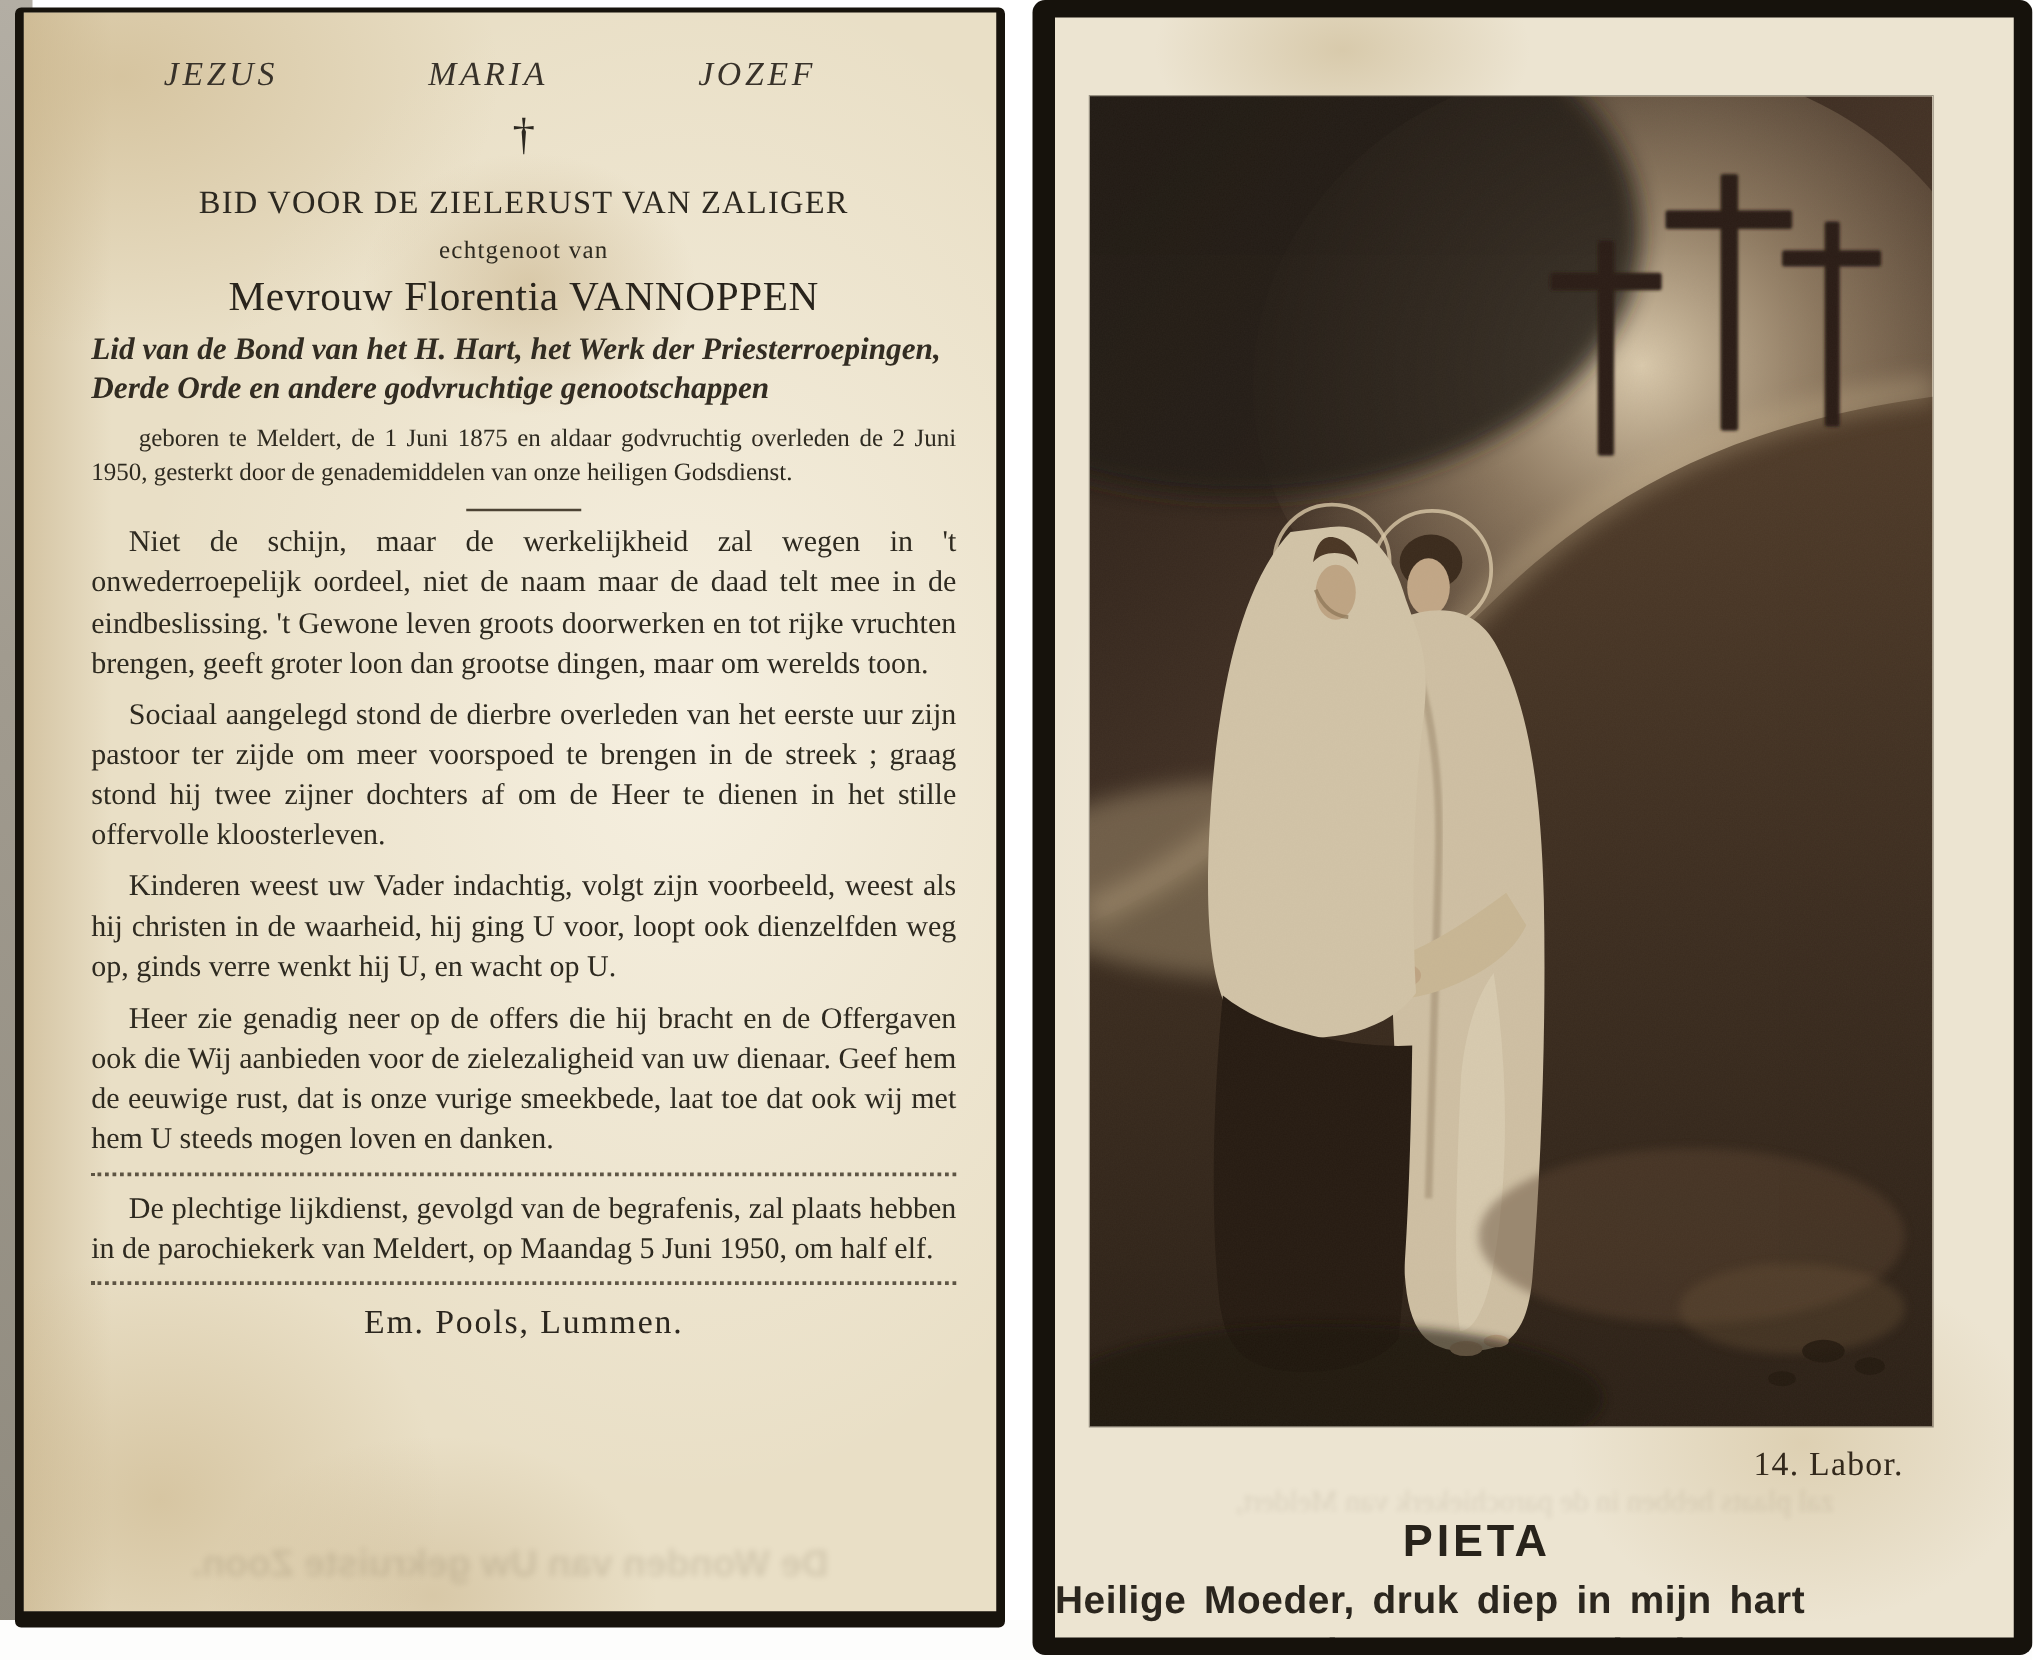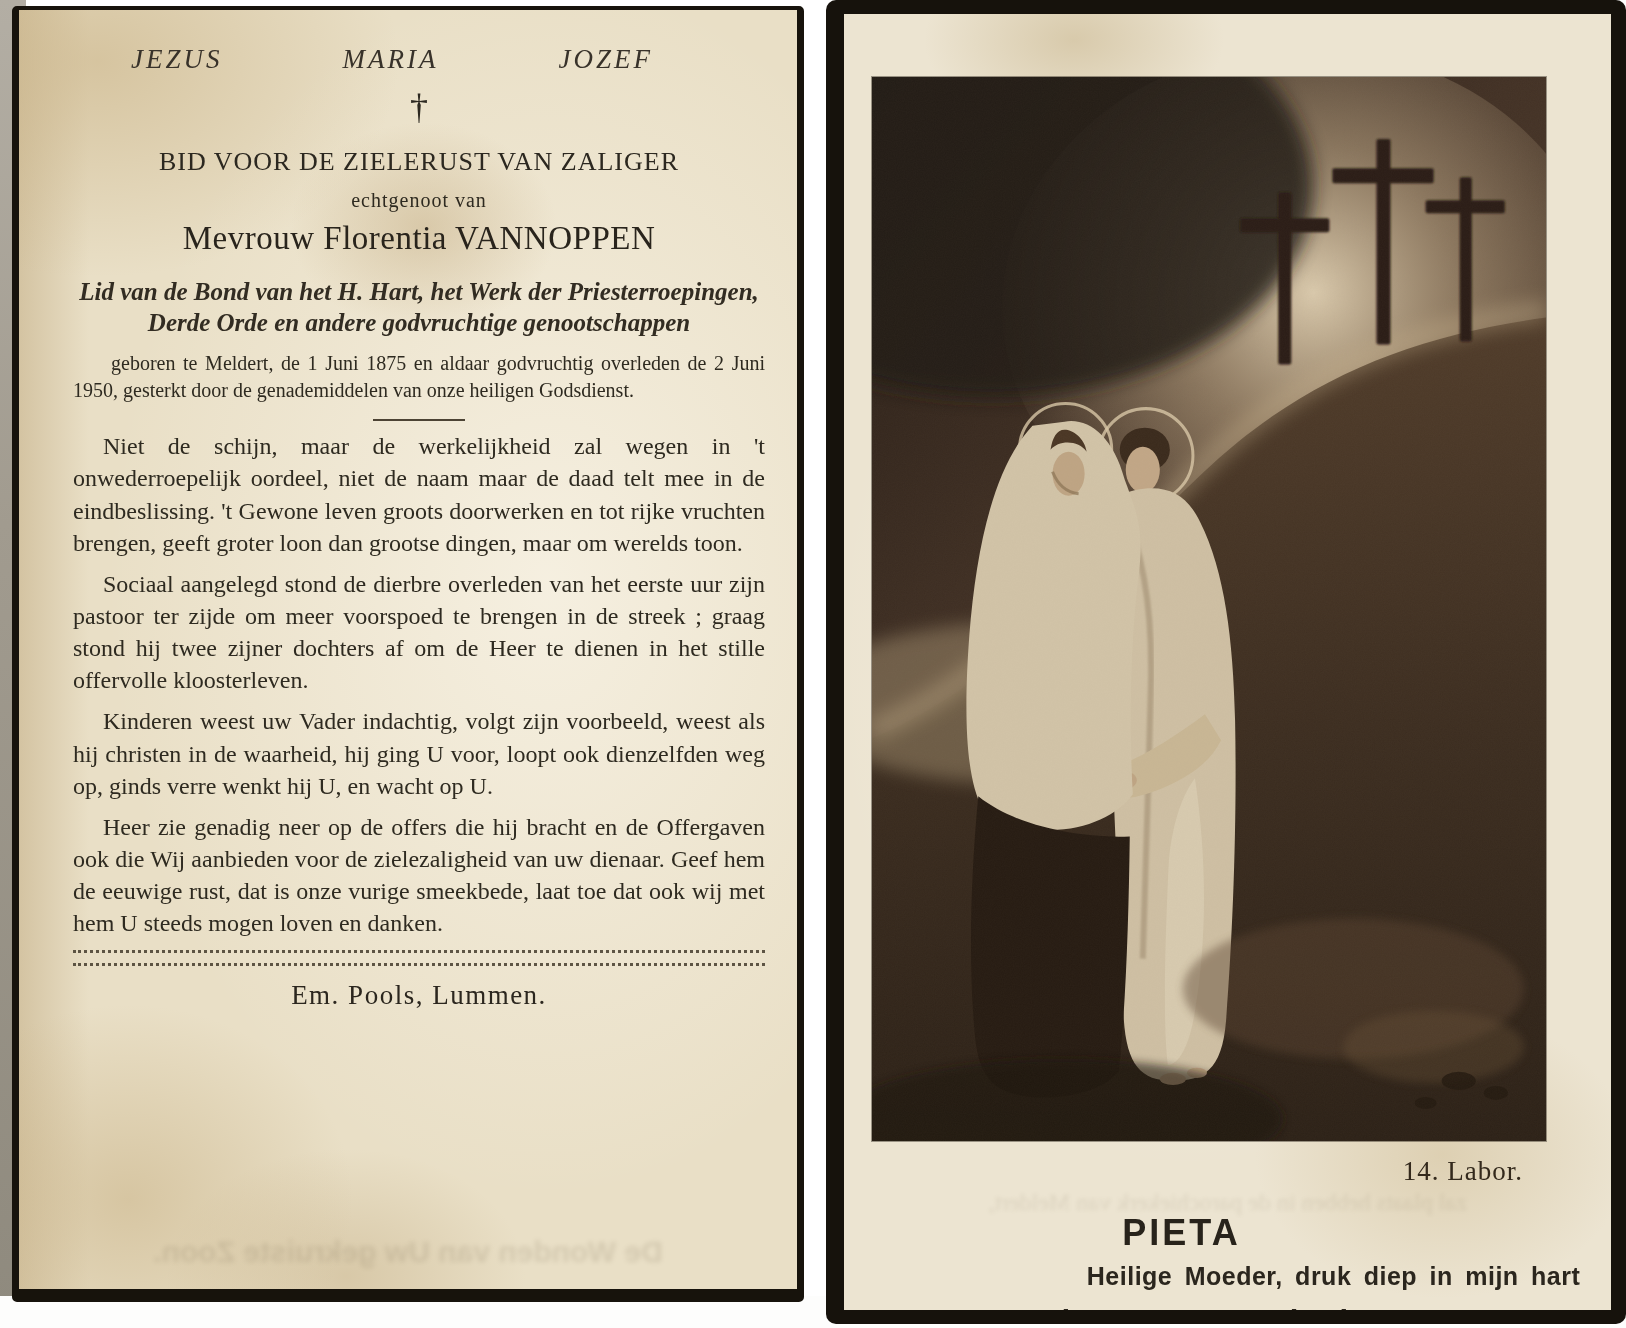--- a/index.html
+++ b/index.html
@@ -53,21 +53,21 @@
   }
   .spouse-label{
     text-align:center;font-size:20px;margin-top:12px;letter-spacing:1px;
   }
   .spouse-name{
     text-align:center;font-size:33px;font-weight:normal;margin:8px 0 0 0;color:#29241c;
     white-space:nowrap;letter-spacing:0.5px;
   }
   .memberships{
     font-style:italic;font-weight:600;font-size:25px;line-height:1.22;
-    text-align:center;margin:20px 0 0 0;color:#322c22;
+    margin:8px 0 0 0;color:#322c22;
   }
   .life-dates{
     font-size:20px;line-height:1.33;text-align:justify;text-indent:38px;
     margin:12px 0 16px 0;
   }
   .short-rule{
     width:92px;border:none;border-top:2px solid #4c4334;margin:14px auto 6px auto;
   }
   .body-par{
     font-size:24px;line-height:1.34;text-align:justify;text-indent:30px;
@@ -121,23 +121,23 @@
     position:absolute;left:0;top:1175px;width:100%;text-align:center;
     font-size:24px;color:#6a5c42;opacity:0.13;filter:blur(2px);transform:scaleX(-1);
     pointer-events:none;
   }
   .pieta-title{
     position:absolute;left:0;top:1198px;width:88%;text-align:center;
     font-family:"Liberation Sans", sans-serif;font-weight:bold;
     font-size:36px;letter-spacing:3px;color:#28231b;
   }
   .prayer-l1{
-    position:absolute;left:0;top:1248px;width:96%;text-align:right;
+    position:absolute;left:0;top:1248px;width:96%;text-align:left;
     font-family:"Liberation Sans", sans-serif;font-weight:bold;
-    font-size:25px;letter-spacing:0.5px;word-spacing:5px;color:#2b261e;
+    font-size:31px;letter-spacing:0.5px;word-spacing:5px;color:#2b261e;
   }
   .prayer-l2{
     position:absolute;left:0;top:1290px;width:96%;text-align:center;
     font-family:"Liberation Sans", sans-serif;font-weight:bold;
     font-size:31px;letter-spacing:0.5px;word-spacing:5px;color:#2b261e;
   }
 </style>
 </head>
 <body>
 
@@ -155,20 +155,21 @@
   <div class="spouse-label">echtgenoot van</div>
   <h2 class="spouse-name">Mevrouw Florentia VANNOPPEN</h2>
   <p class="memberships">Lid van de Bond van het H. Hart, het Werk der Priesterroepingen, Derde Orde en andere godvruchtige genootschappen</p>
   <p class="life-dates">geboren te Meldert, de 1 Juni 1875 en aldaar godvruchtig overleden de 2 Juni 1950, gesterkt door de genademiddelen van onze heiligen Godsdienst.</p>
   <hr class="short-rule">
   <p class="body-par">Niet de schijn, maar de werkelijkheid zal wegen in 't onwederroepelijk oordeel, niet de naam maar de daad telt mee in de eindbeslissing. 't Gewone leven groots doorwerken en tot rijke vruchten brengen, geeft groter loon dan grootse dingen, maar om werelds toon.</p>
   <p class="body-par">Sociaal aangelegd stond de dierbre overleden van het eerste uur zijn pastoor ter zijde om meer voorspoed te brengen in de streek ; graag stond hij twee zijner dochters af om de Heer te dienen in het stille offervolle kloosterleven.</p>
   <p class="body-par">Kinderen weest uw Vader indachtig, volgt zijn voorbeeld, weest als hij christen in de waarheid, hij ging U voor, loopt ook dienzelfden weg op, ginds verre wenkt hij U, en wacht op U.</p>
   <p class="body-par">Heer zie genadig neer op de offers die hij bracht en de Offergaven ook die Wij aanbieden voor de zielezaligheid van uw dienaar. Geef hem de eeuwige rust, dat is onze vurige smeekbede, laat toe dat ook wij met hem U steeds mogen loven en danken.</p>
   <hr class="dotted-rule">
+  <p class="funeral-notice">De plechtige lijkdienst, gevolgd van de begrafenis, zal plaats hebben in de parochiekerk van Meldert, op Maandag 5 Juni 1950, om half elf.</p>
   <hr class="dotted-rule">
   <div class="printer-line">Em. Pools, Lummen.</div>
   <div class="ghost-left">De Wonden van Uw gekruiste Zoon.</div>
 </div>
 
 <div class="right-card">
   <div class="right-inner">
 
     <div class="holy-image">
       <svg viewBox="0 0 672 1062" preserveAspectRatio="none" xmlns="http://www.w3.org/2000/svg">

